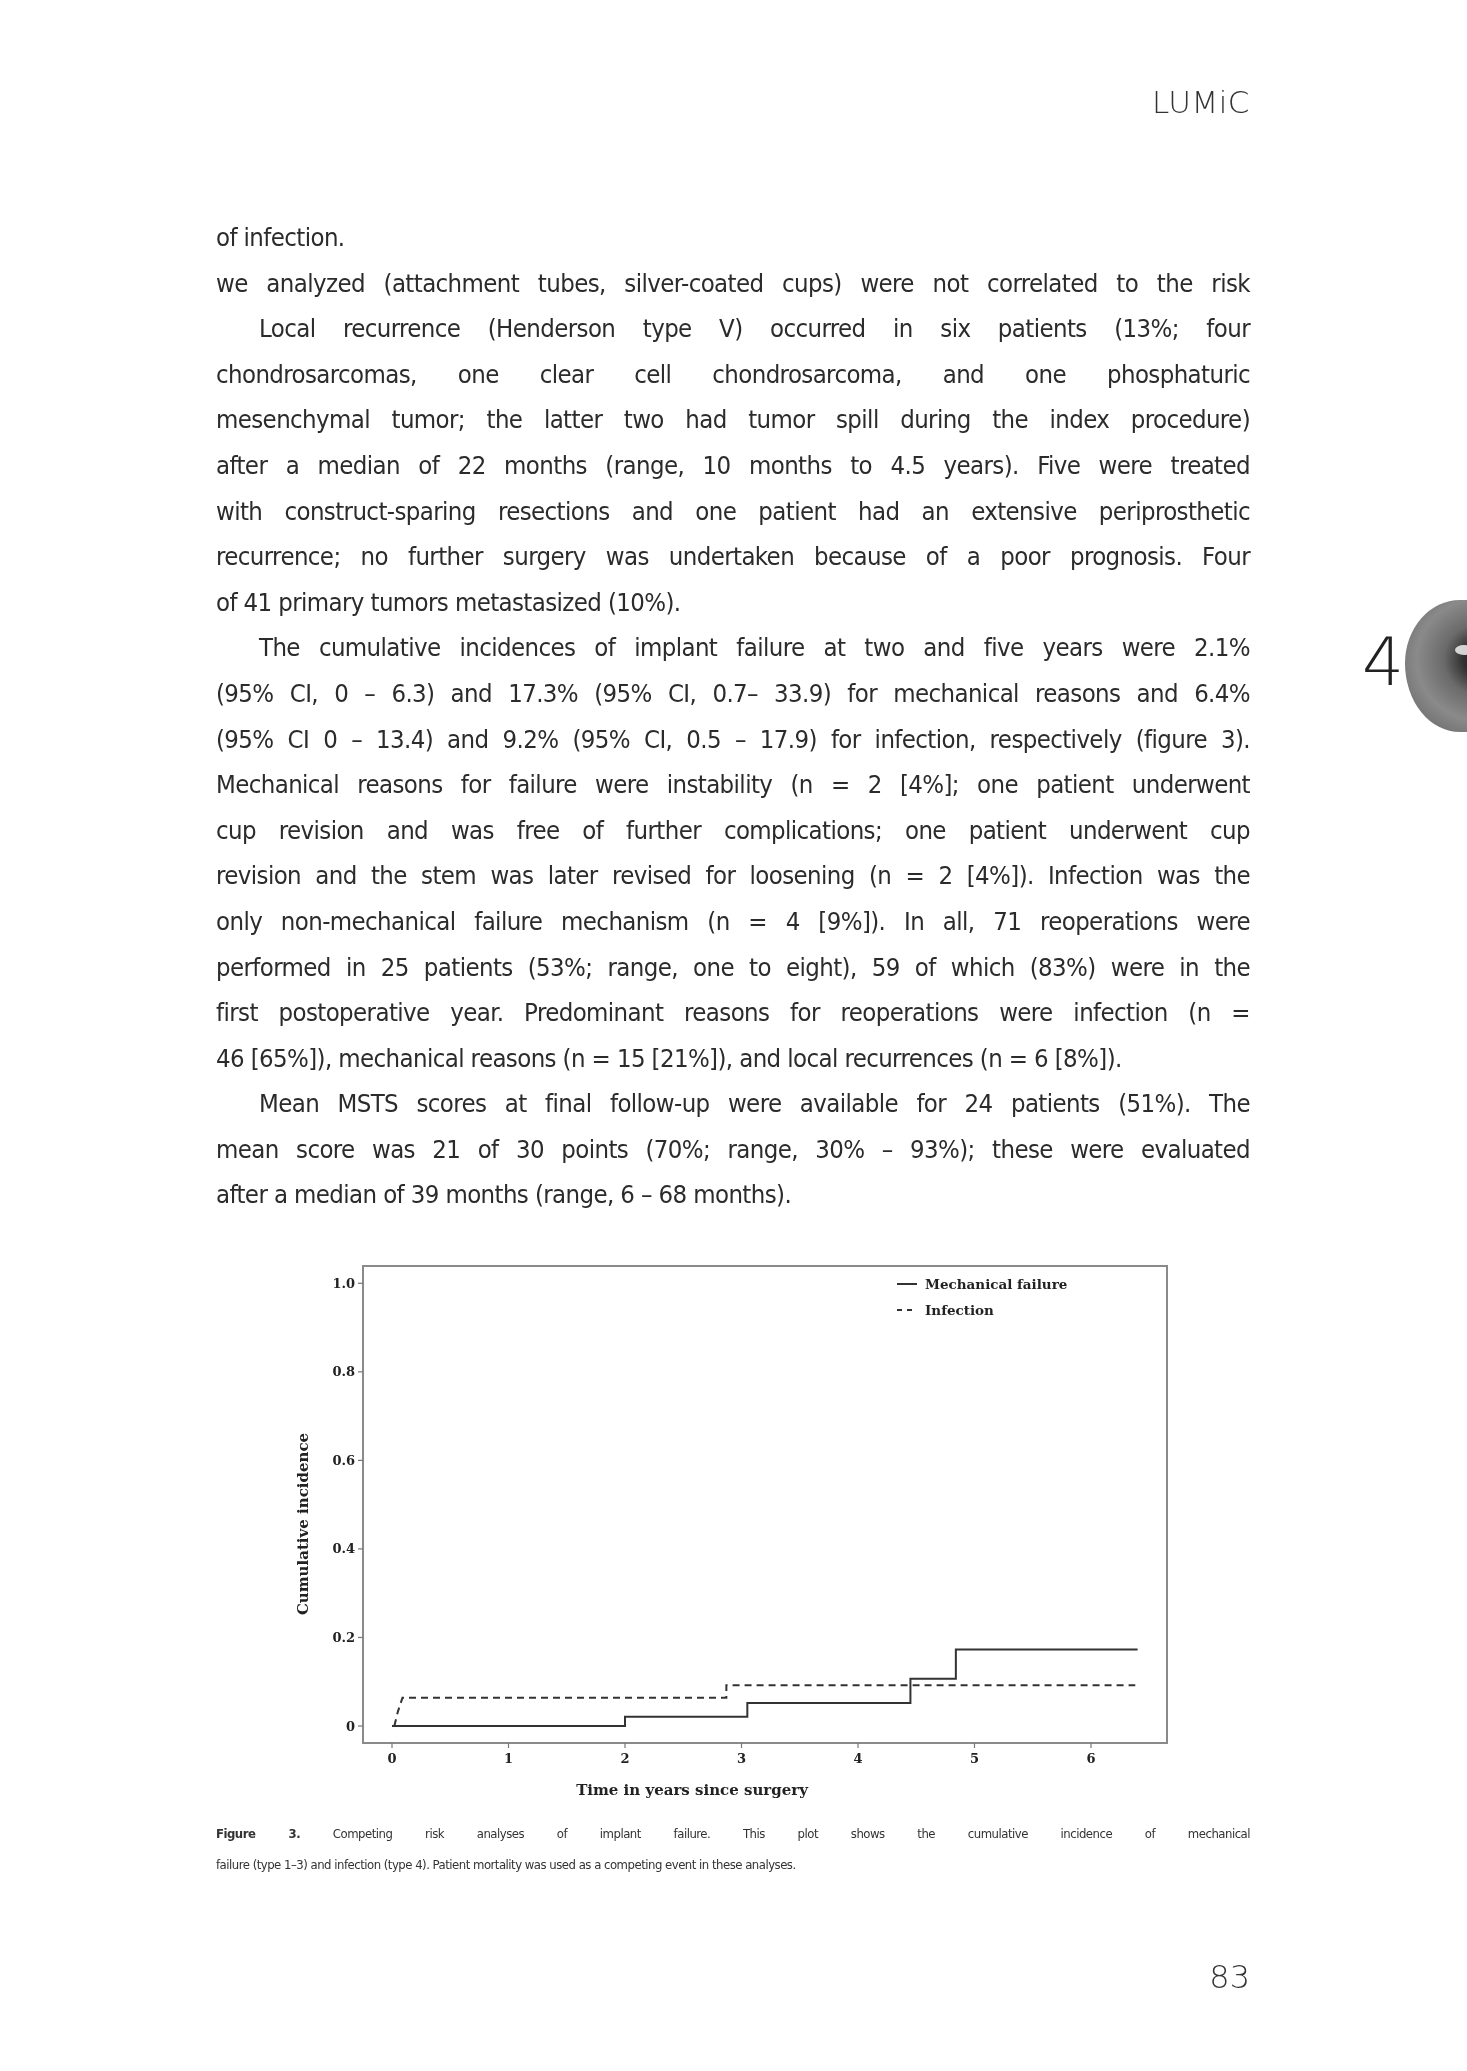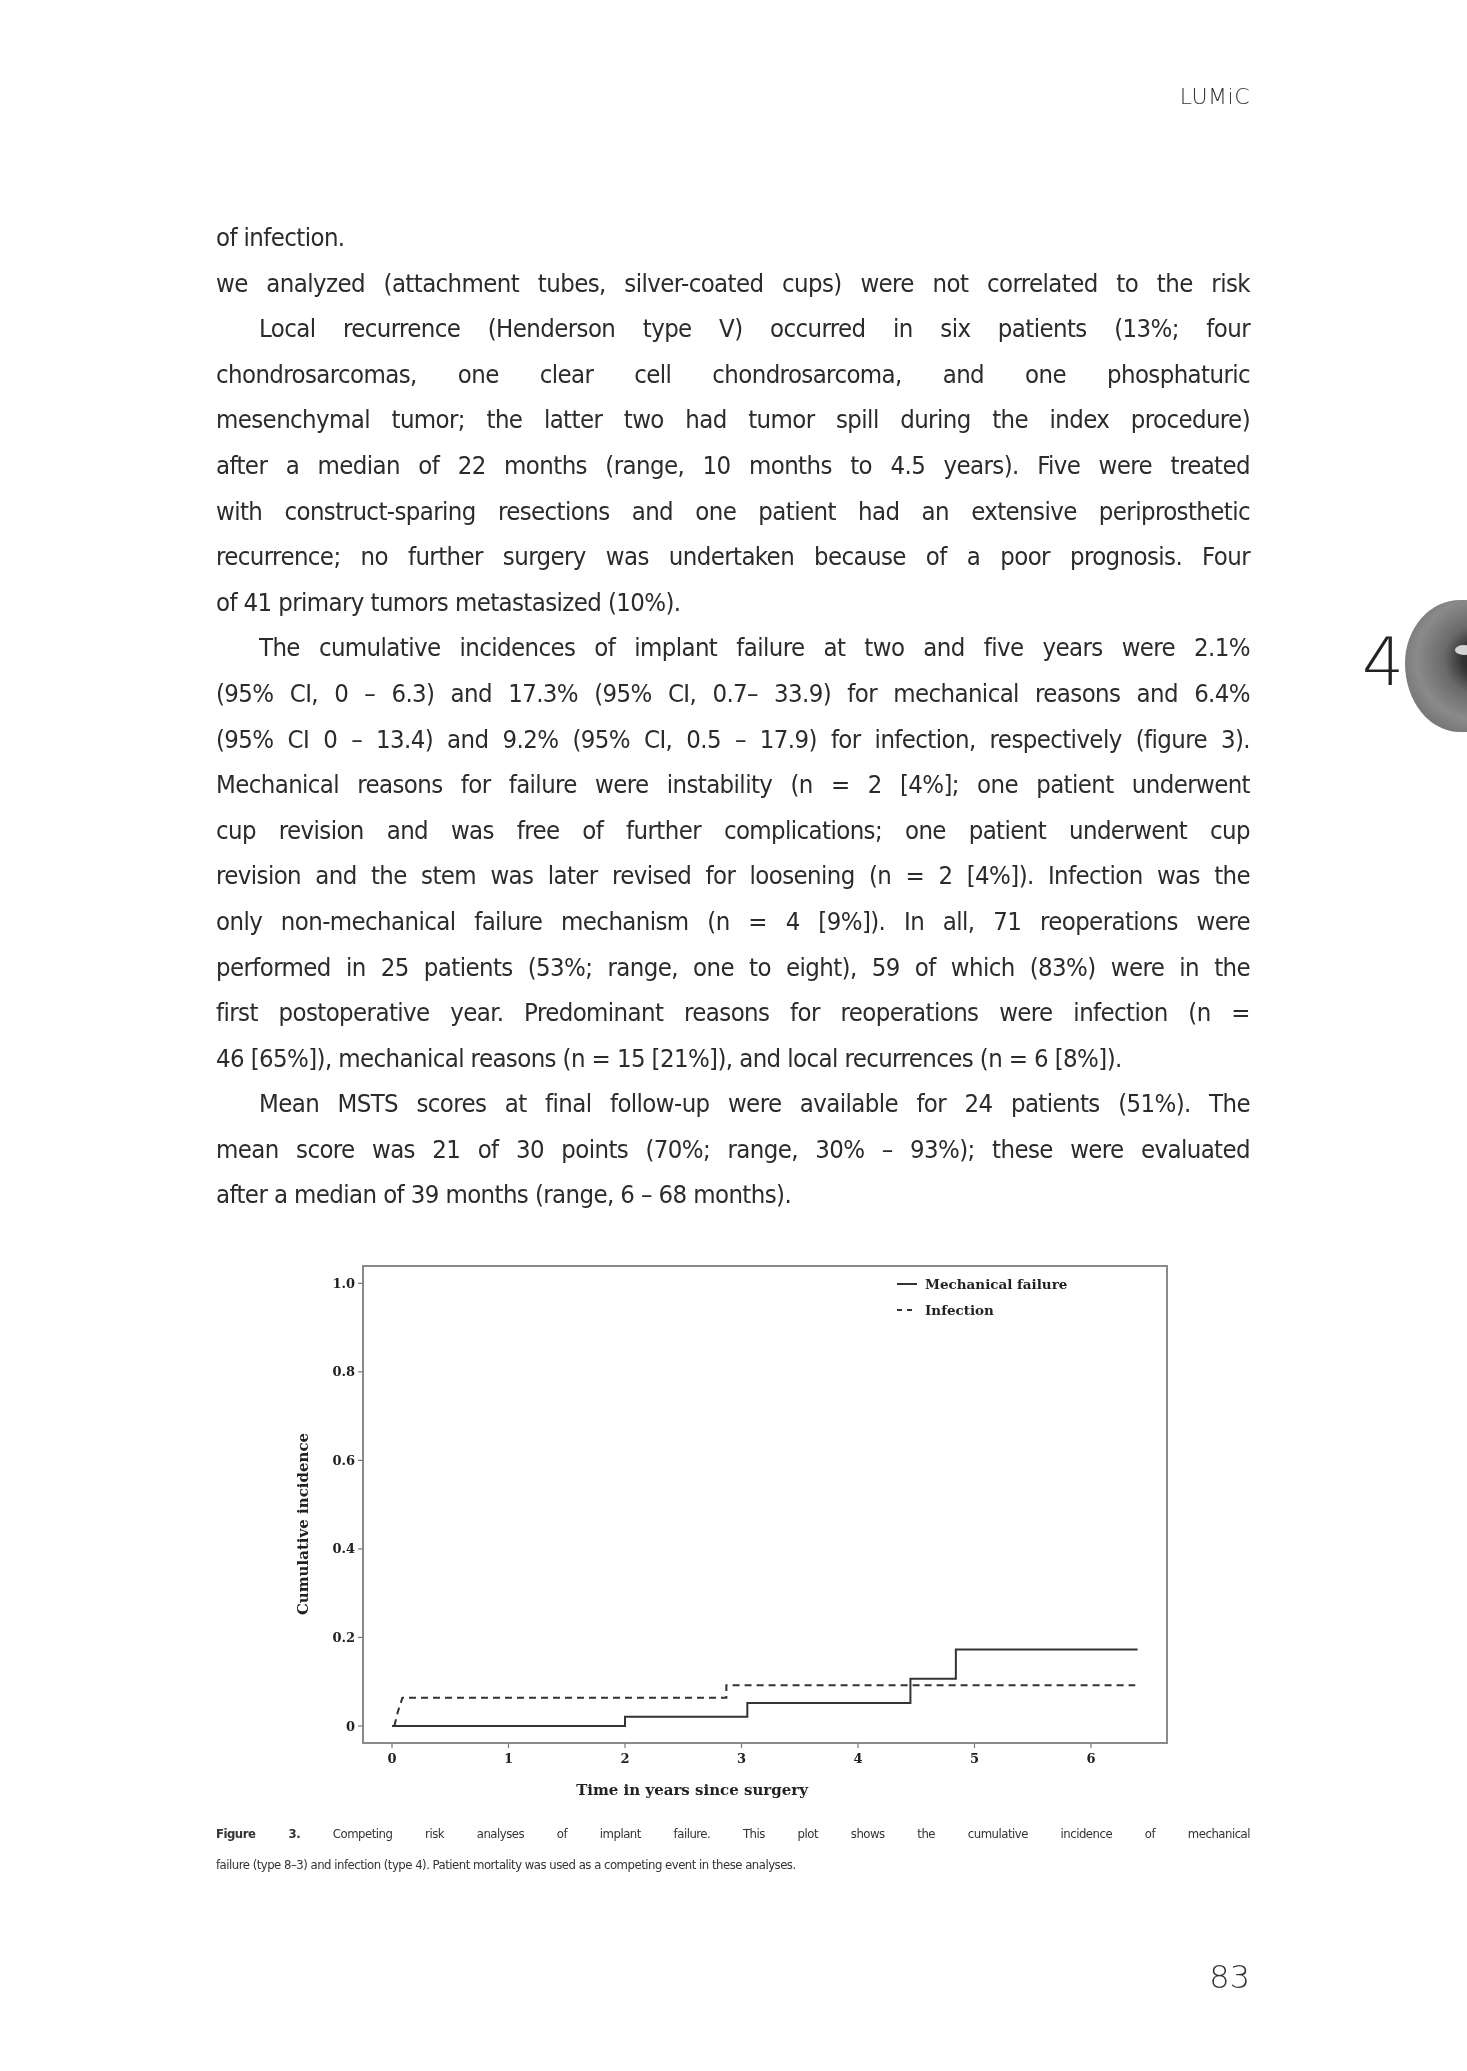--- a/index.html
+++ b/index.html
@@ -2,21 +2,21 @@
 <html><head>
 <meta charset="utf-8">
 <style>
   html, body { margin: 0; padding: 0; background: #ffffff; }
   body {
     width: 1467px; height: 2071px; position: relative; overflow: hidden;
     font-family: "DejaVu Sans", sans-serif; color: #2a2a2a;
   }
   .running-head {
     position: absolute; left: 1100px; top: 84px; width: 150px;
-    text-align: right; font-size: 22px; letter-spacing: 0.5px; color: #333;
+    text-align: right; font-size: 31px; letter-spacing: 0.5px; color: #333;
     font-family: "DejaVu Sans", sans-serif; font-weight: 300;
   }
   .body-text {
     position: absolute; left: 216px; top: 215px; width: 1034px;
   }
   .line {
     height: 45.6px; line-height: 45.6px;
     font-size: 25.5px; white-space: nowrap;
     text-align: justify; text-align-last: justify;
     font-family: "DejaVu Sans Condensed", "DejaVu Sans", sans-serif;
@@ -134,16 +134,16 @@
         <line x1="617" x2="637" y1="55" y2="55" stroke="#333" stroke-width="2" stroke-dasharray="5,5"></line>
         <text x="645" y="60" font-size="13.5" class="chart-text">Infection</text>
       </g>
     <text class="chart-text" x="412" y="540" text-anchor="middle" font-size="15">Time in years since surgery</text>
     <text class="chart-text" x="0" y="0" text-anchor="middle" font-size="15" transform="translate(28,269) rotate(-90)">Cumulative incidence</text>
   </svg>
 </div>
 
 <div class="caption">
   <div class="cap-line"><b>Figure 3.</b><span> Competing risk analyses of implant failure. This plot shows the cumulative incidence of mechanical</span></div>
-  <div class="cap-line last">failure (type 8–3) and infection (type 4). Patient mortality was used as a competing event in these analyses.</div>
+  <div class="cap-line last">failure (type 1–3) and infection (type 4). Patient mortality was used as a competing event in these analyses.</div>
 </div>
 
 <div class="page-number">83</div>
 
 </body></html>

